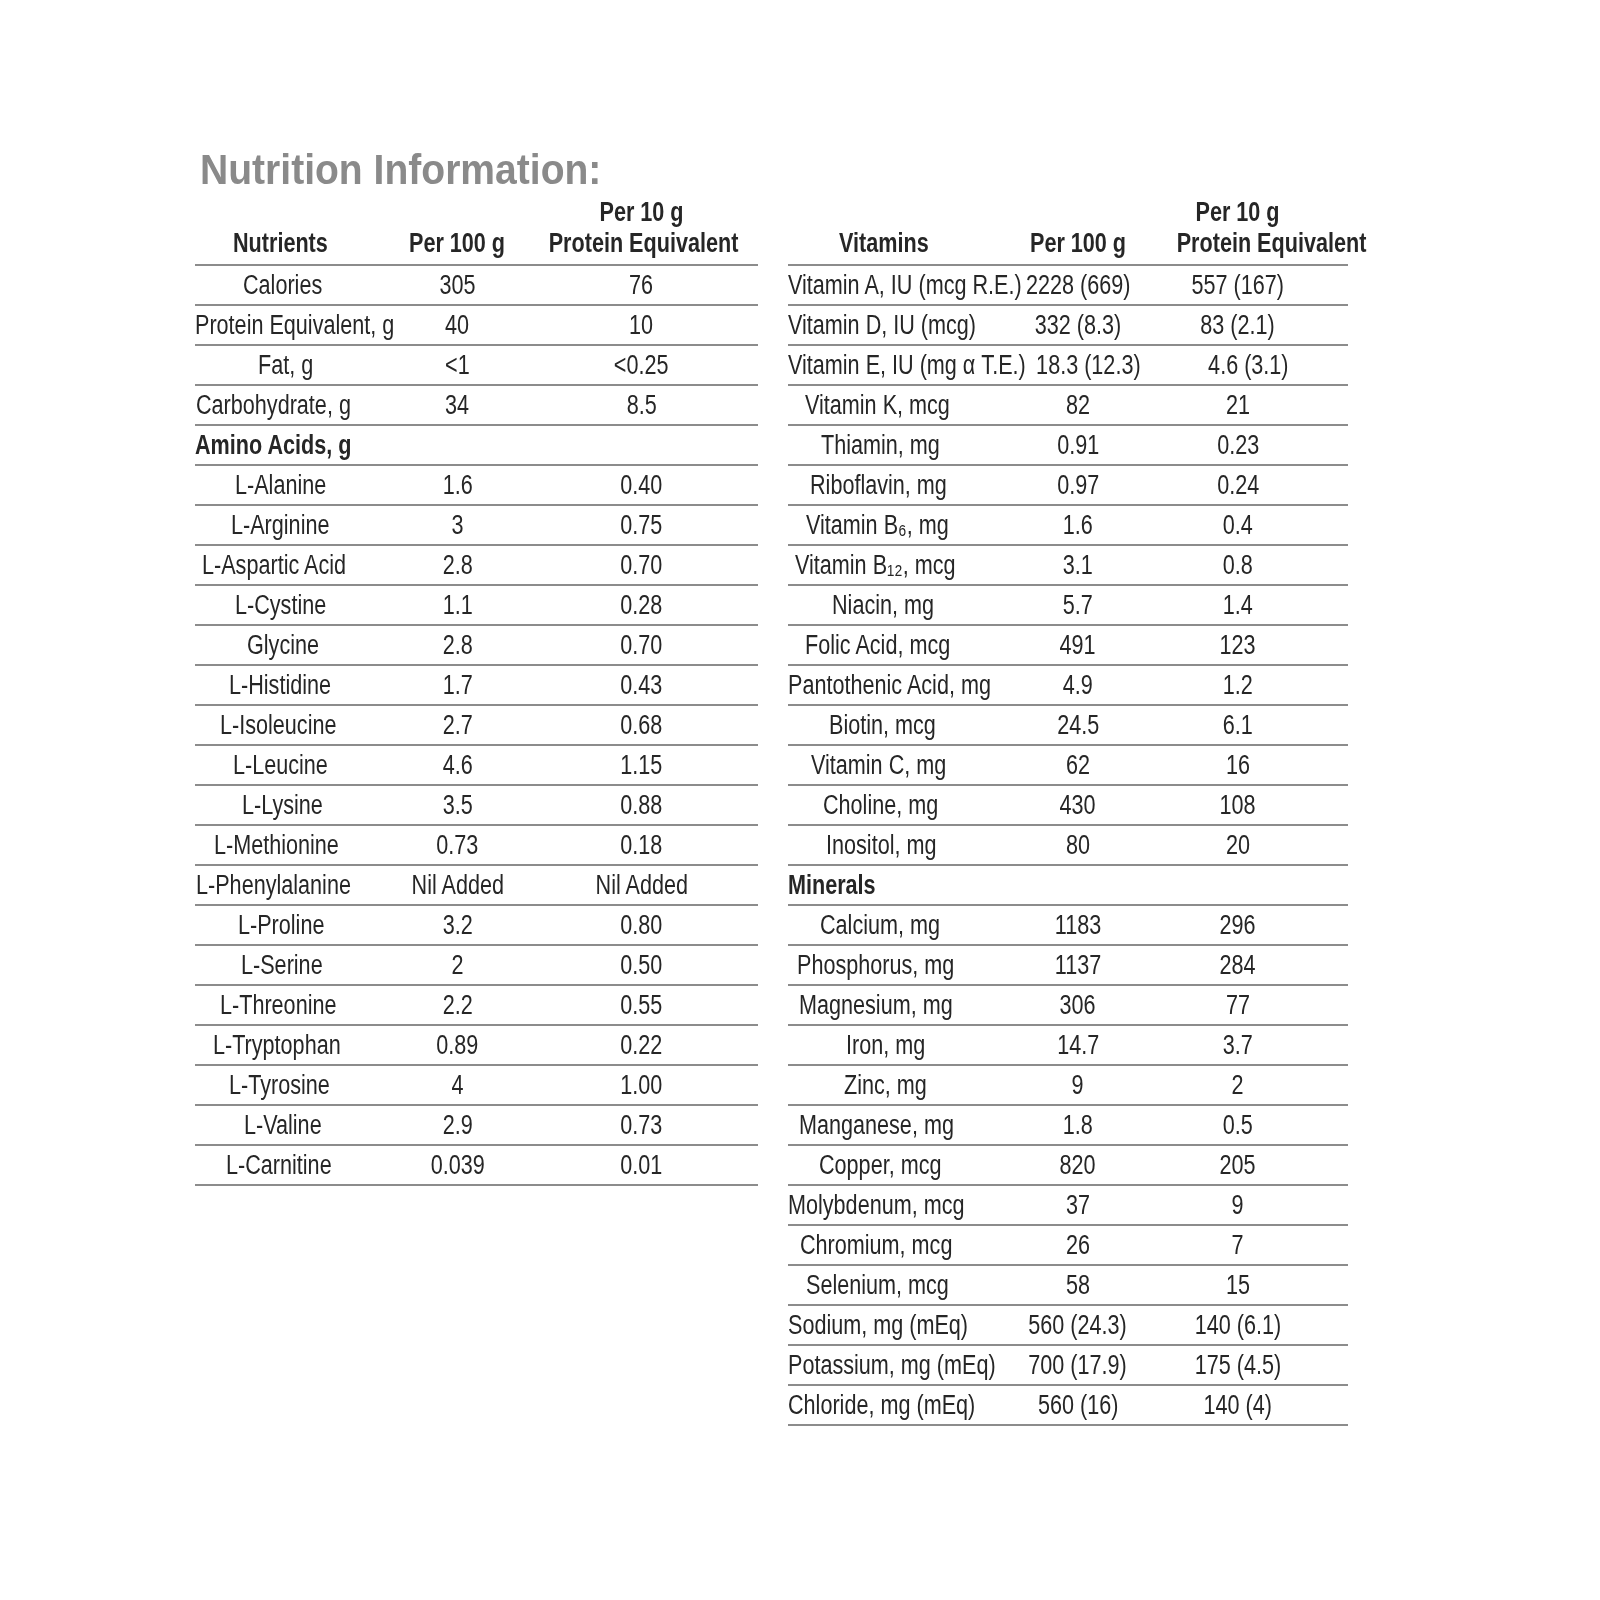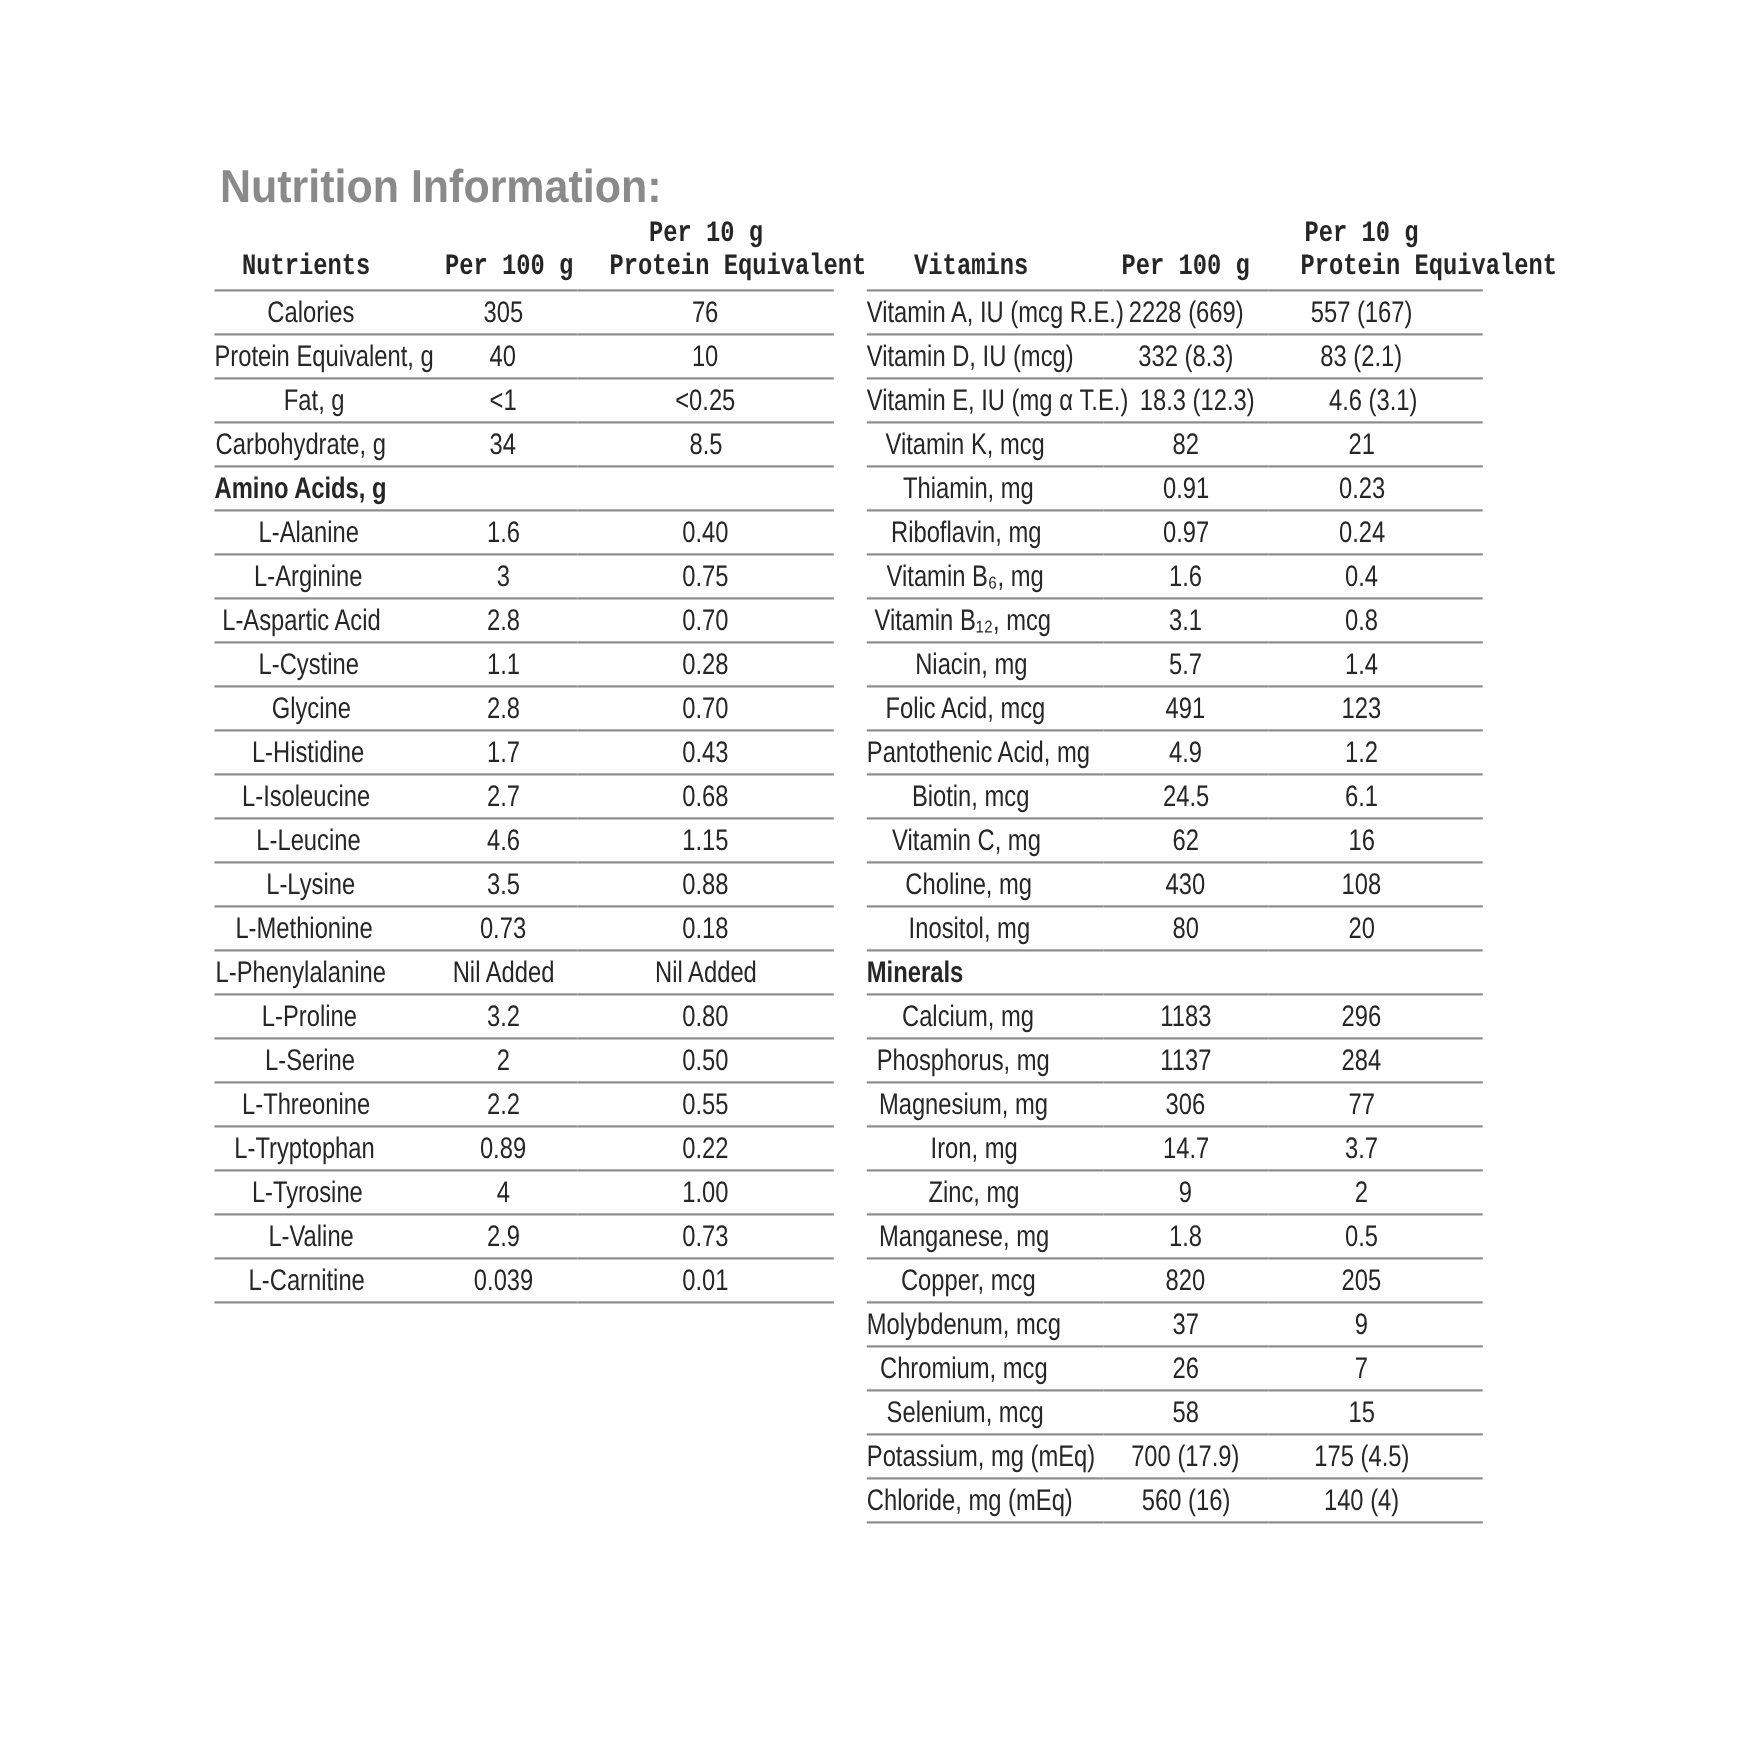--- a/index.html
+++ b/index.html
@@ -42,21 +42,21 @@
   #right-table col.c3 { width: 195px; }
 
   td {
     padding: 0;
     height: 38px;
     vertical-align: middle;
     white-space: nowrap;
     overflow: visible;
     font-size: 27px;
   }
-  thead td { vertical-align: bottom; font-weight: bold; font-family: Liberation Mono, monospace; }
+  thead td { vertical-align: bottom; font-weight: bold; }
   thead tr.hdr-top td    { height: 32px; padding-bottom: 0; }
   thead tr.hdr-bottom td { height: 30px; padding-bottom: 5px; border-bottom: 2px solid #8c8c8c; }
   tbody td { border-bottom: 2px solid #8c8c8c; }
 
   td.lbl { text-align: center; }
   td.val { text-align: center; }
   td.val.r { }
   #right-table td.c3pad { padding-right: 25px; }
   #right-table td.val.r.c2r { padding-right: 6px; }
 
@@ -354,20 +354,25 @@
         <td class="lbl"><span class="t">Chromium, mcg</span></td>
         <td class="val"><span class="t">26</span></td>
         <td class="val c3pad"><span class="t">7</span></td>
       </tr>
       <tr>
         <td class="lbl"><span class="t">Selenium, mcg</span></td>
         <td class="val"><span class="t">58</span></td>
         <td class="val c3pad"><span class="t">15</span></td>
       </tr>
       <tr>
+        <td class="lbl"><span class="t">Sodium, mg (mEq)</span></td>
+        <td class="val"><span class="t">560 (24.3)</span></td>
+        <td class="val c3pad"><span class="t">140 (6.1)</span></td>
+      </tr>
+      <tr>
         <td class="lbl"><span class="t">Potassium, mg (mEq)</span></td>
         <td class="val"><span class="t">700 (17.9)</span></td>
         <td class="val c3pad"><span class="t">175 (4.5)</span></td>
       </tr>
       <tr>
         <td class="lbl"><span class="t">Chloride, mg (mEq)</span></td>
         <td class="val"><span class="t">560 (16)</span></td>
         <td class="val c3pad"><span class="t">140 (4)</span></td>
       </tr>
     </tbody>

